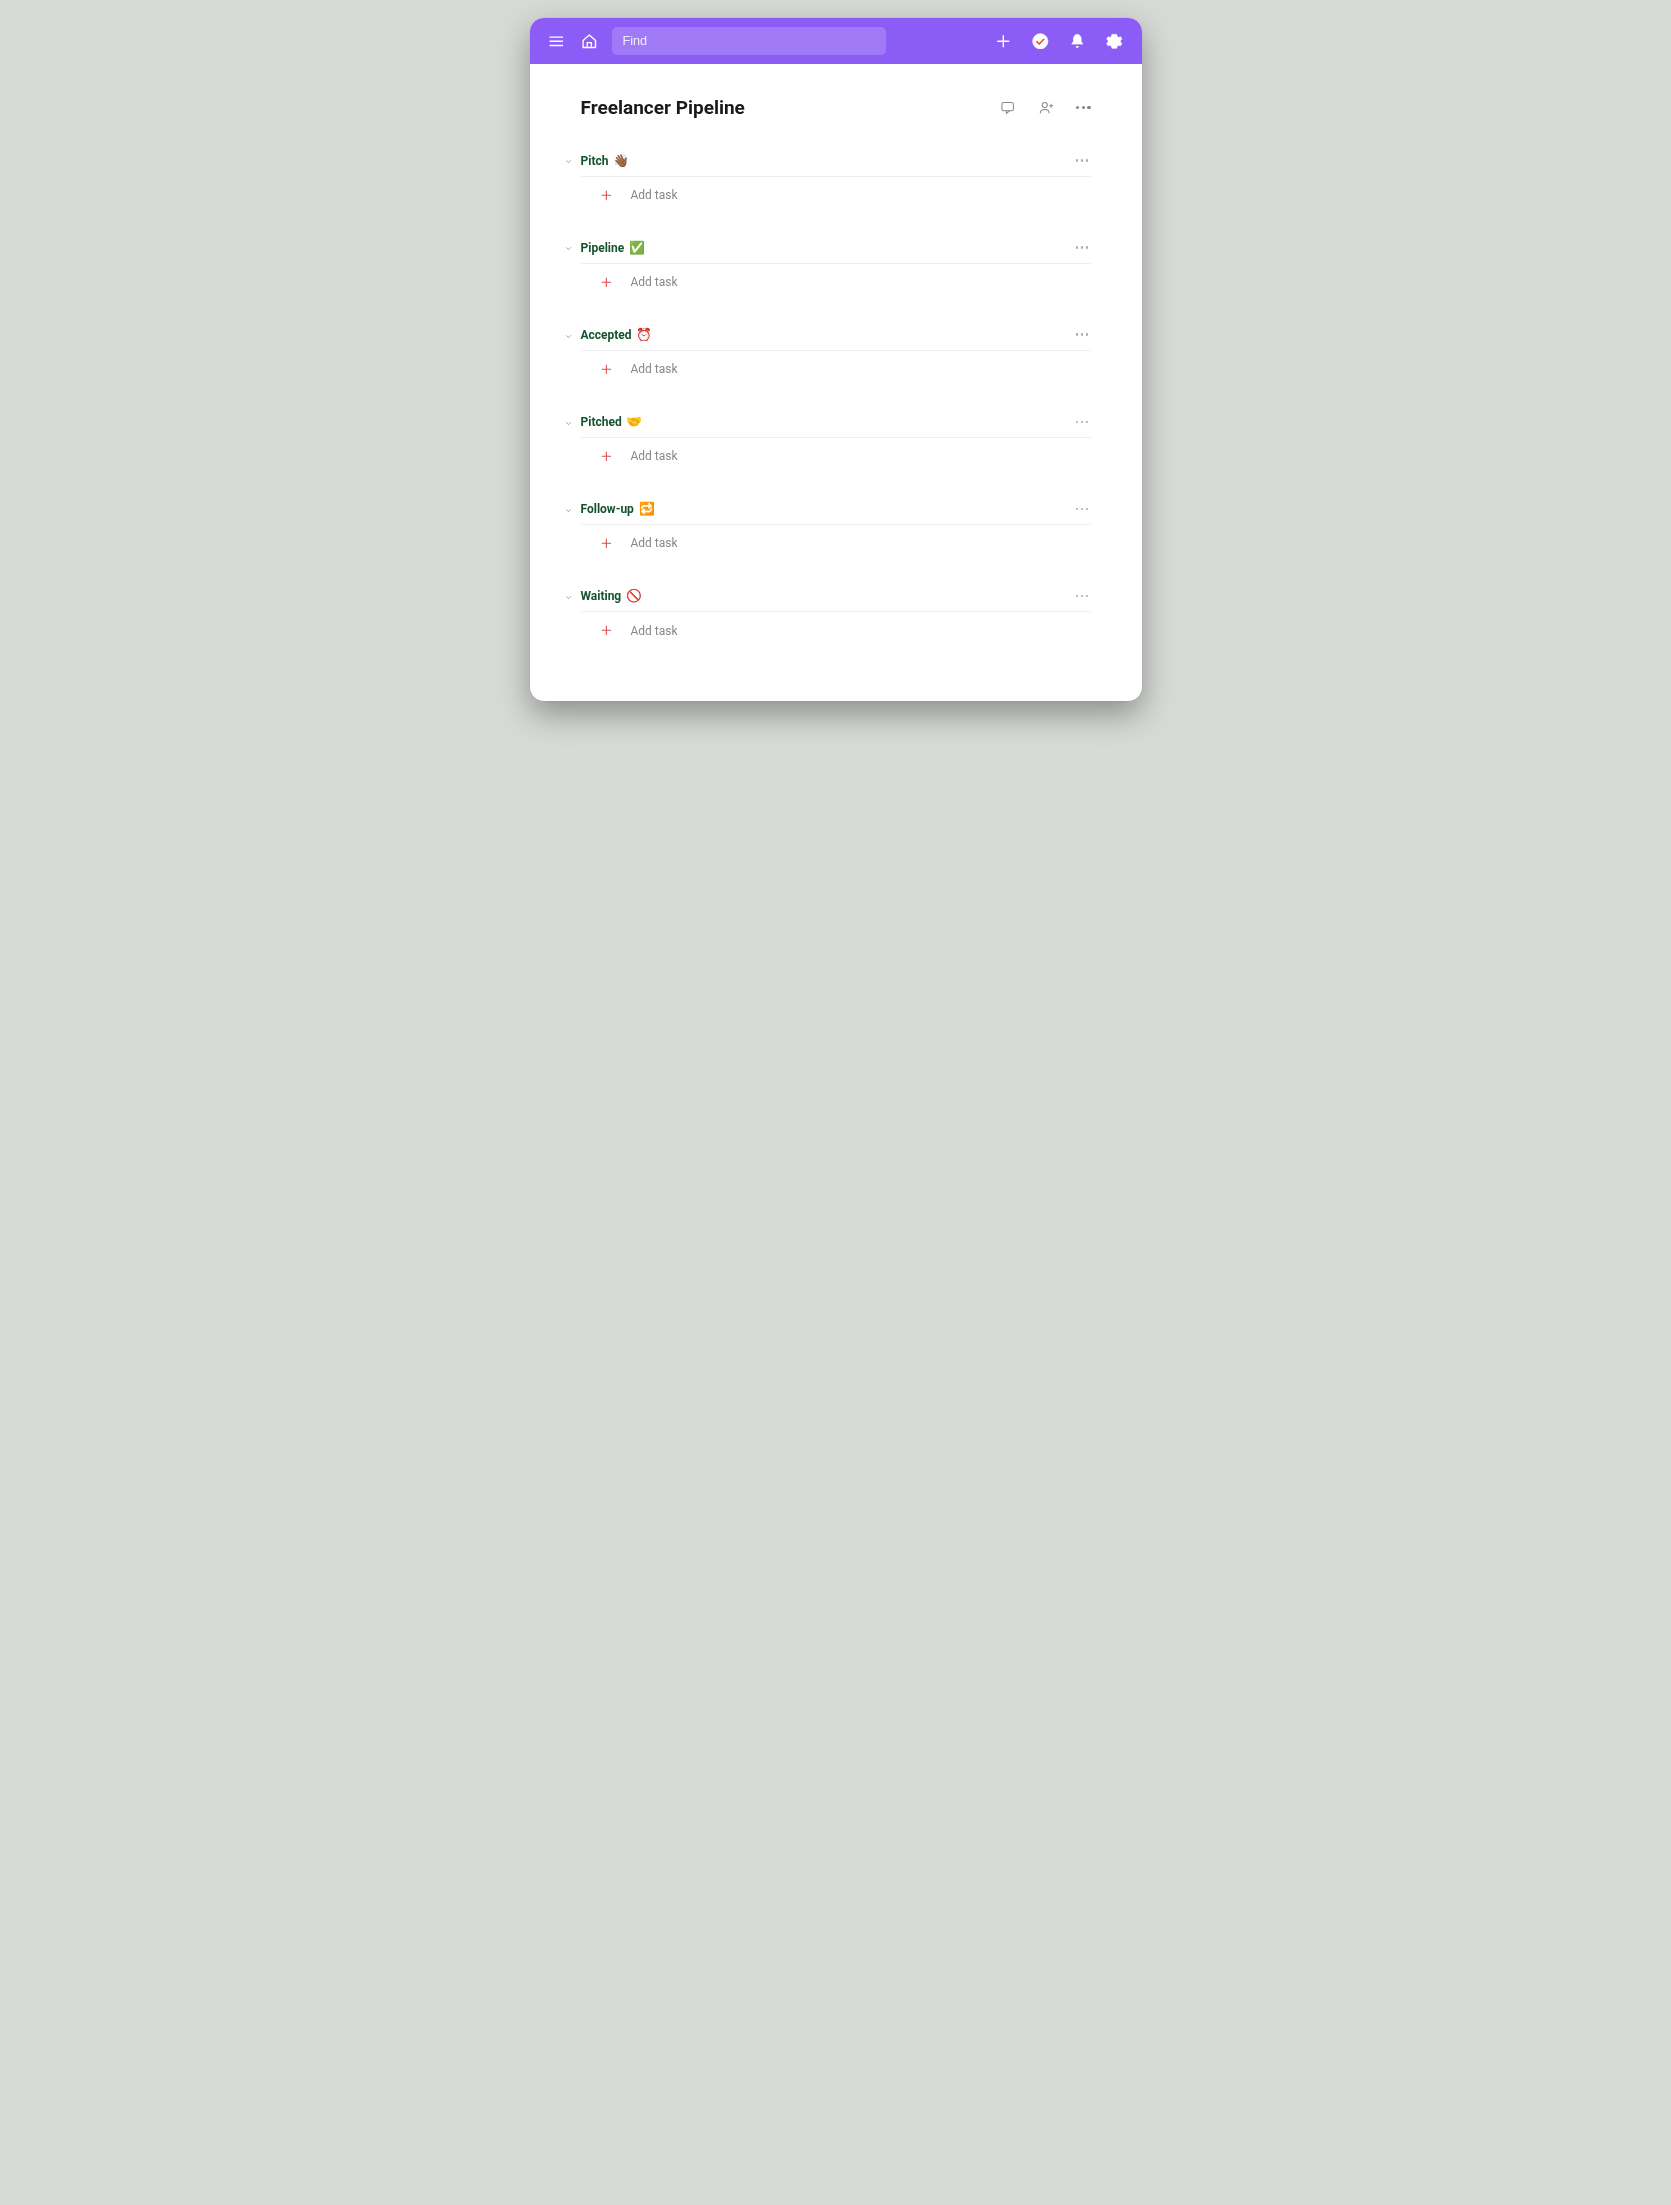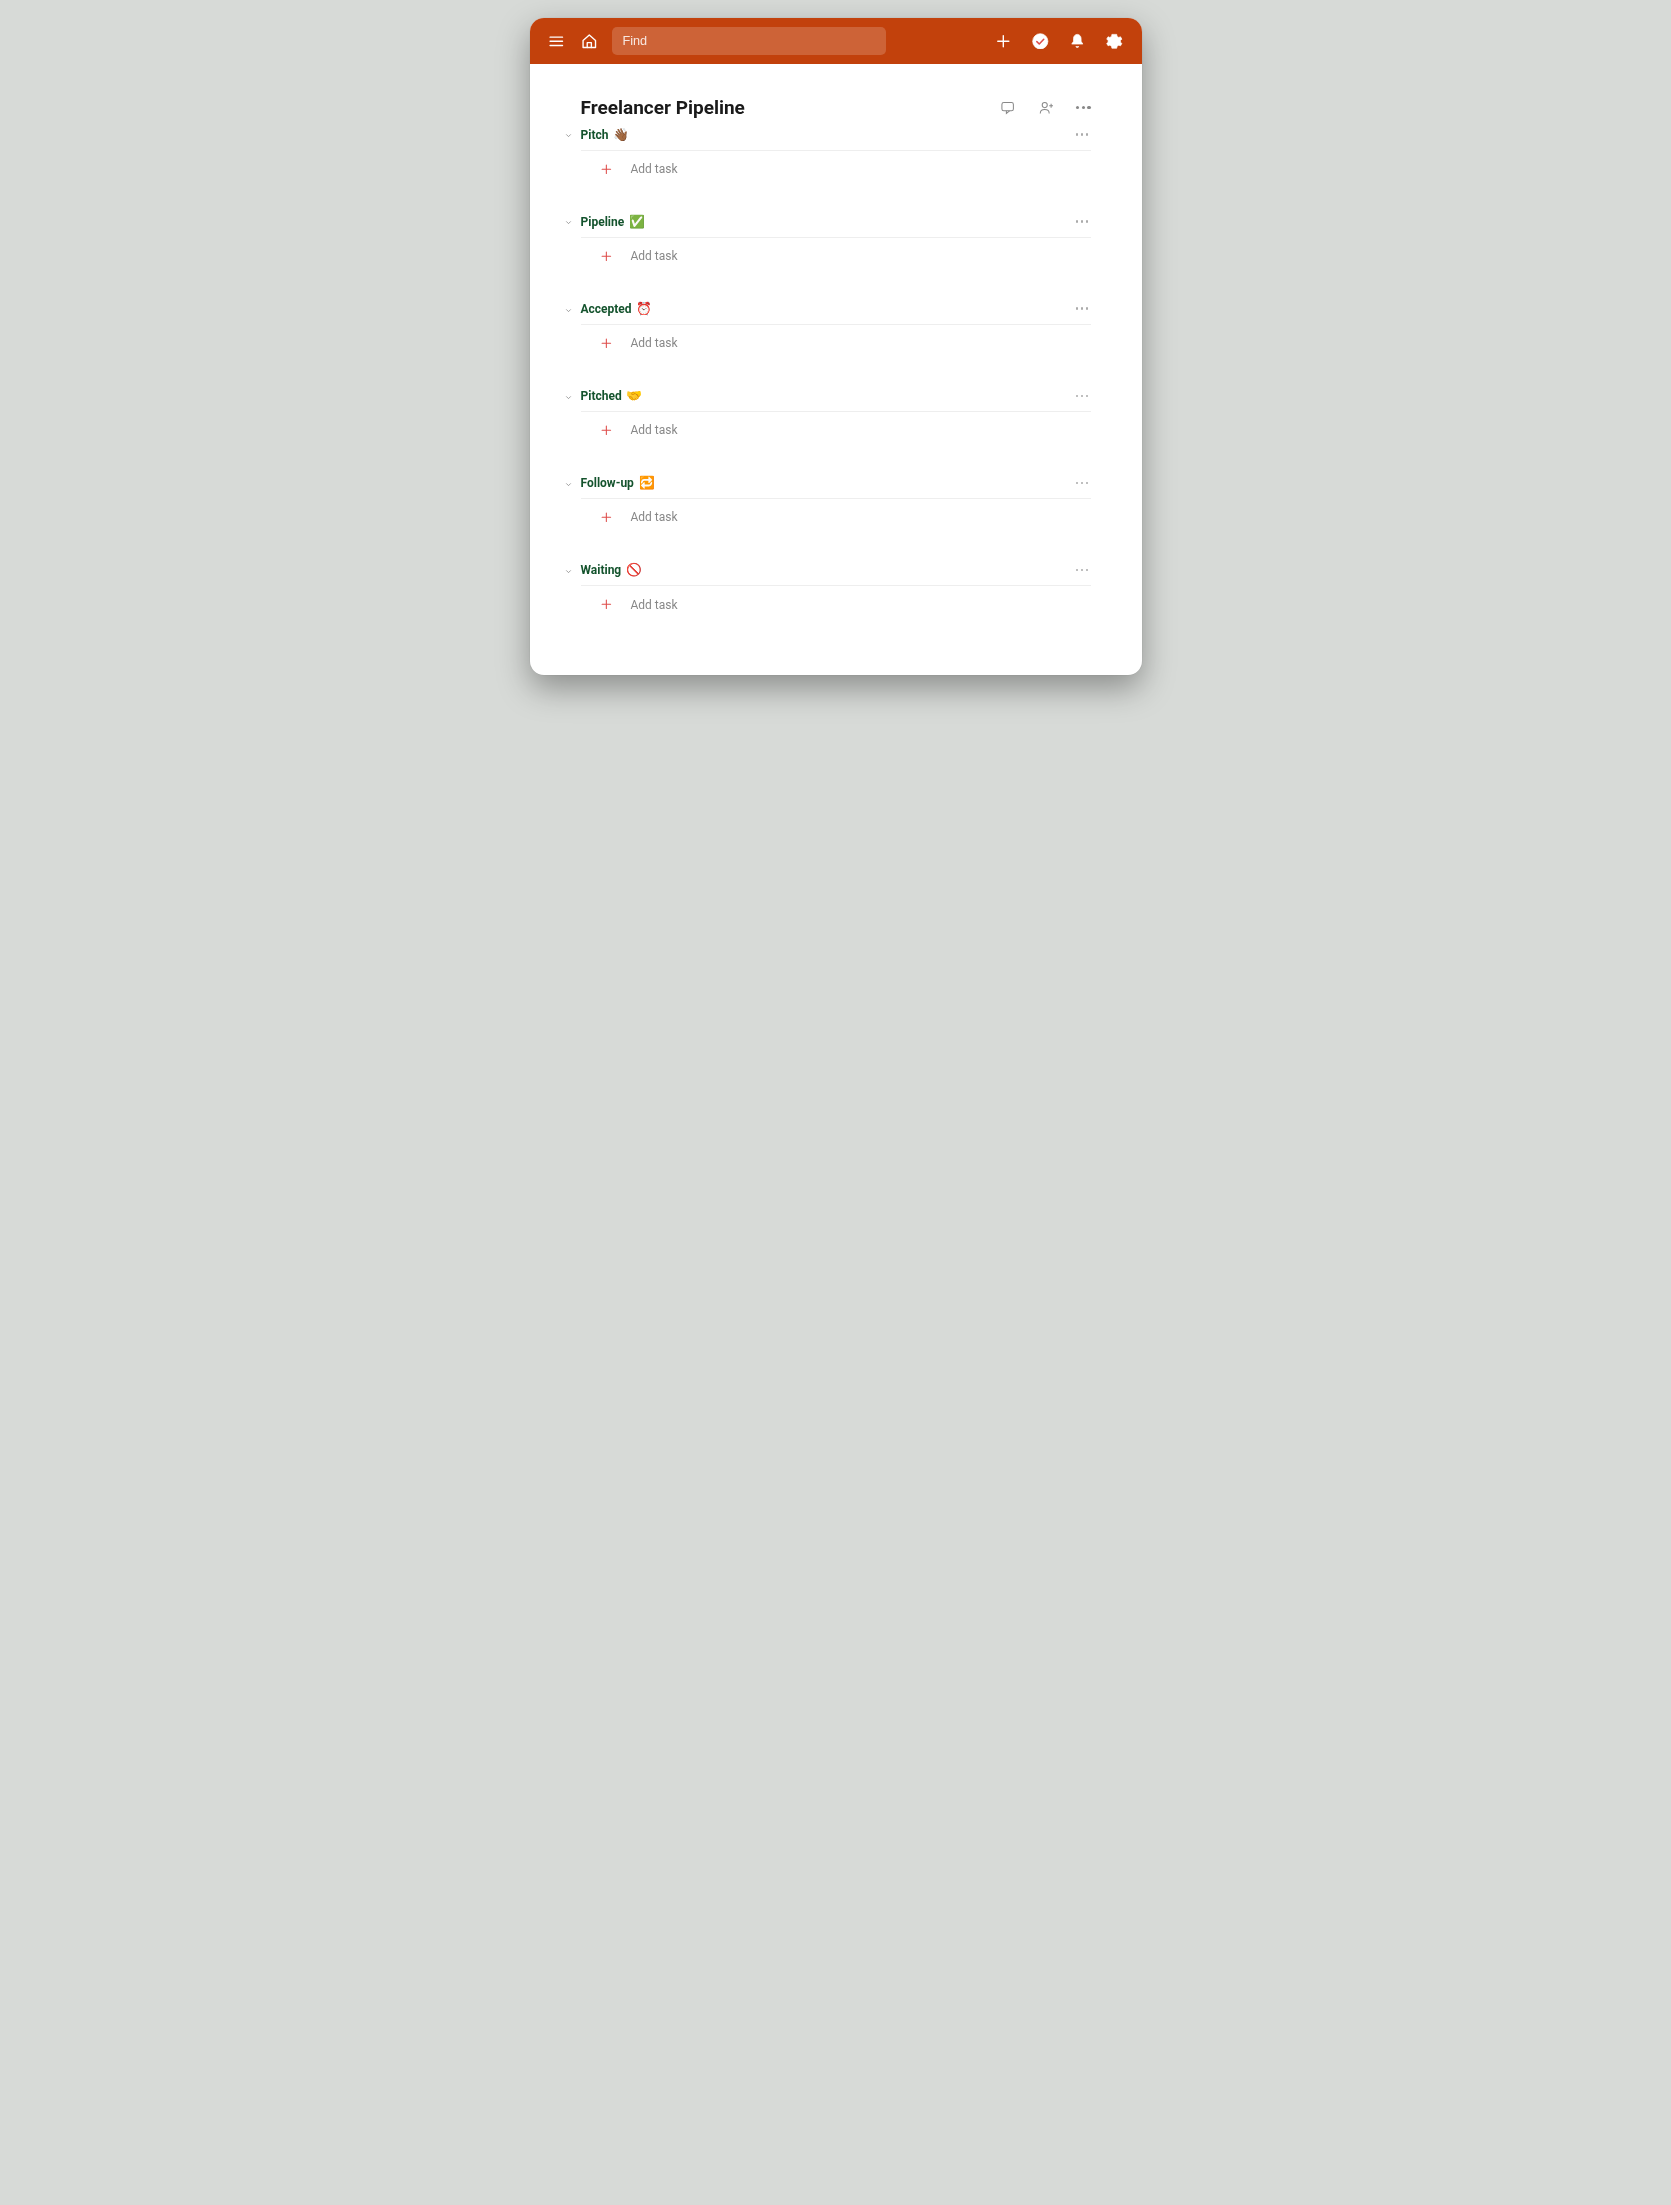--- a/index.html
+++ b/index.html
@@ -17,21 +17,21 @@
     background: #ffffff;
     border-radius: 14px;
     overflow: hidden;
     box-shadow: 0 12.7px 32px rgba(0,0,0,0.35), 0 0 0 0.6px rgba(0,0,0,0.05);
     display: flex;
     flex-direction: column;
   }
 
   
   .topbar {
-    background: #c2410c;
+    background: #8b5cf6;
     height: 46px;
     display: flex;
     align-items: center;
     padding: 0 14px;
     gap: 7.6px;
   }
   .tb-btn {
     width: 25.5px; height: 25.5px;
     display: flex; align-items: center; justify-content: center;
     color: #ffffff;
@@ -59,21 +59,21 @@
   .tb-right { display: flex; align-items: center; gap: 11.5px; }
 
   
   .content {
     padding: 32px 51px 25.5px 51px;
   }
   .project-header {
     display: flex;
     align-items: center;
     justify-content: space-between;
-    margin-bottom: 8px;
+    margin-bottom: 34px;
   }
   .project-title {
     font-size: 19px;
     font-weight: 700;
     color: #1a1a1a;
   }
   .ph-actions {
     display: flex;
     align-items: center;
     gap: 19px;

